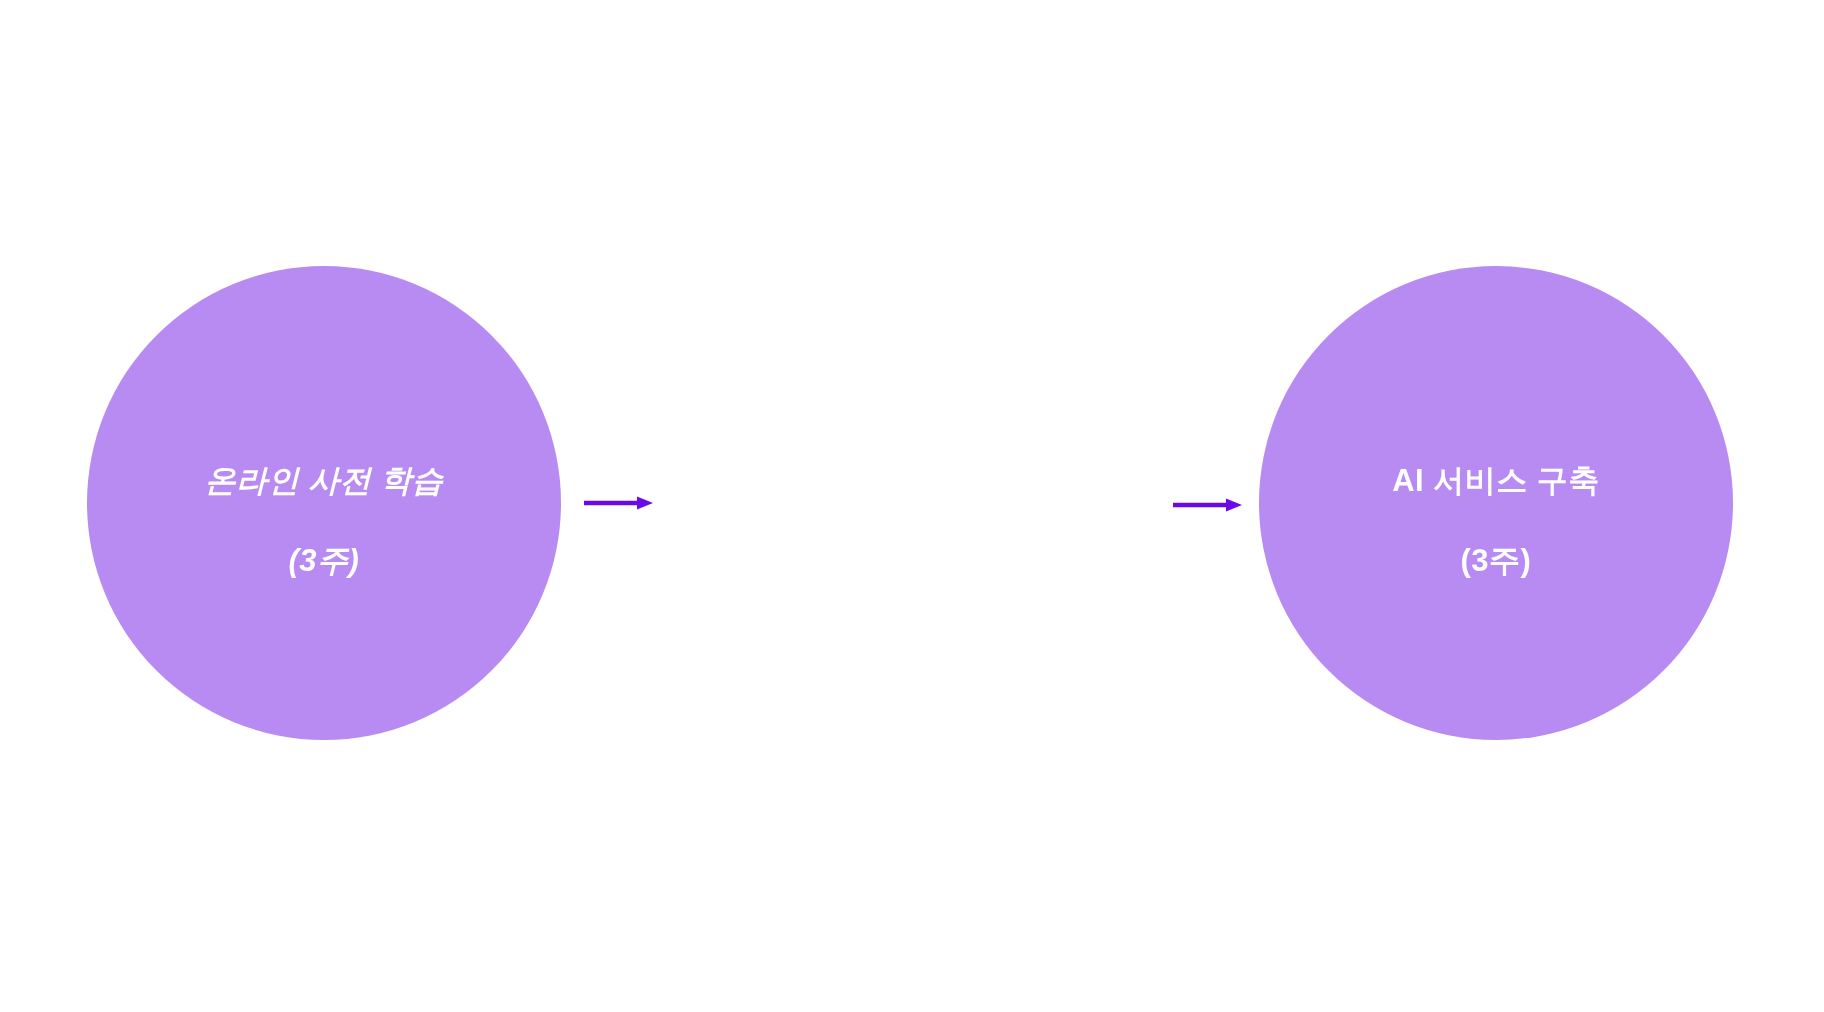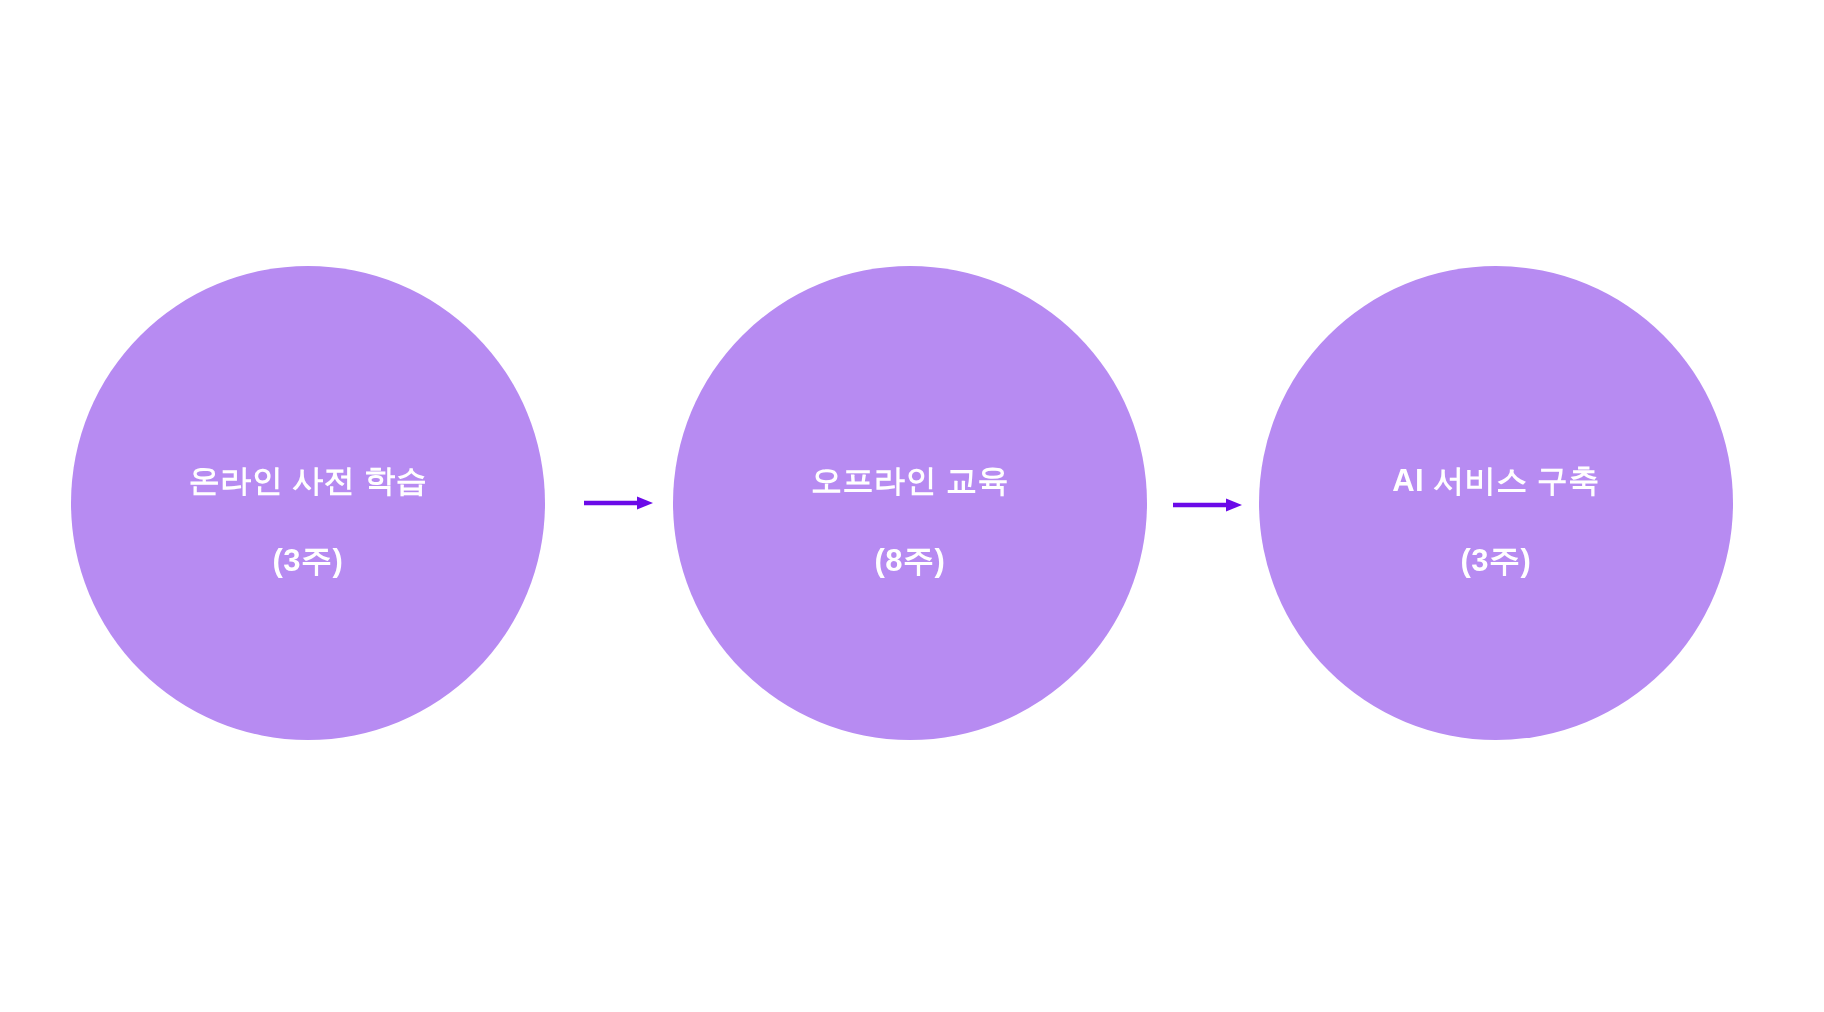--- a/index.html
+++ b/index.html
@@ -26,21 +26,21 @@
     width: 474px;
     height: 474px;
     border-radius: 50%;
     background: var(--circle-fill);
     display: flex;
     flex-direction: column;
     align-items: center;
     justify-content: center;
     padding-top: 36px; 
   }
-  .step-circle.pos-1 { left: 71px; }
+  .step-circle.pos-1 { left: 87px; font-style: italic; }
   .step-circle.pos-2 { left: 673px; }
   .step-circle.pos-3 { left: 1259px; }
 
   .step-line {
     height: 80px;
     line-height: 80px;
     font-size: 31px;
     font-weight: bold;
     color: var(--text-color);
     white-space: nowrap;
@@ -66,24 +66,20 @@
   <div class="step-circle pos-1">
     <div class="step-line">온라인 사전 학습</div>
     <div class="step-line">(3주)</div>
   </div>
 
   <svg class="arrow pos-1" viewBox="0 0 70 18" xmlns="http://www.w3.org/2000/svg">
     <line x1="1" y1="9" x2="56" y2="9" stroke="currentColor" stroke-width="4.5"></line>
     <polygon points="54,2.5 70,9 54,15.5" fill="currentColor"></polygon>
   </svg>
 
-  <div class="step-circle pos-2">
-    <div class="step-line">오프라인 교육</div>
-    <div class="step-line">(8주)</div>
-  </div>
 
   <svg class="arrow pos-2" viewBox="0 0 70 18" xmlns="http://www.w3.org/2000/svg">
     <line x1="1" y1="9" x2="56" y2="9" stroke="currentColor" stroke-width="4.5"></line>
     <polygon points="54,2.5 70,9 54,15.5" fill="currentColor"></polygon>
   </svg>
 
   <div class="step-circle pos-3">
     <div class="step-line">AI 서비스 구축</div>
     <div class="step-line">(3주)</div>
   </div>

